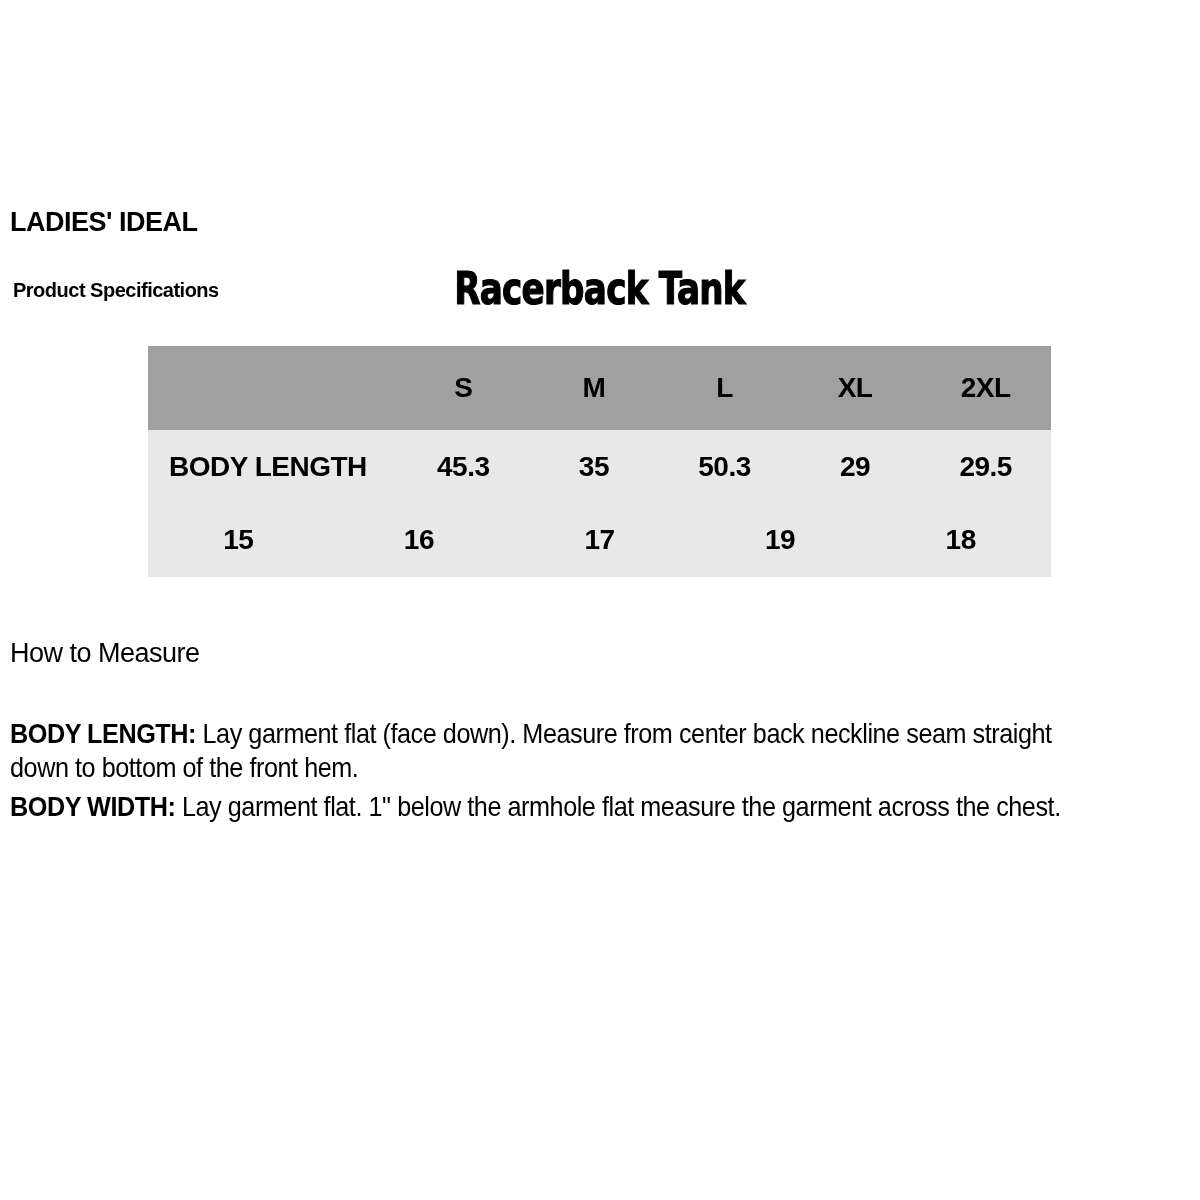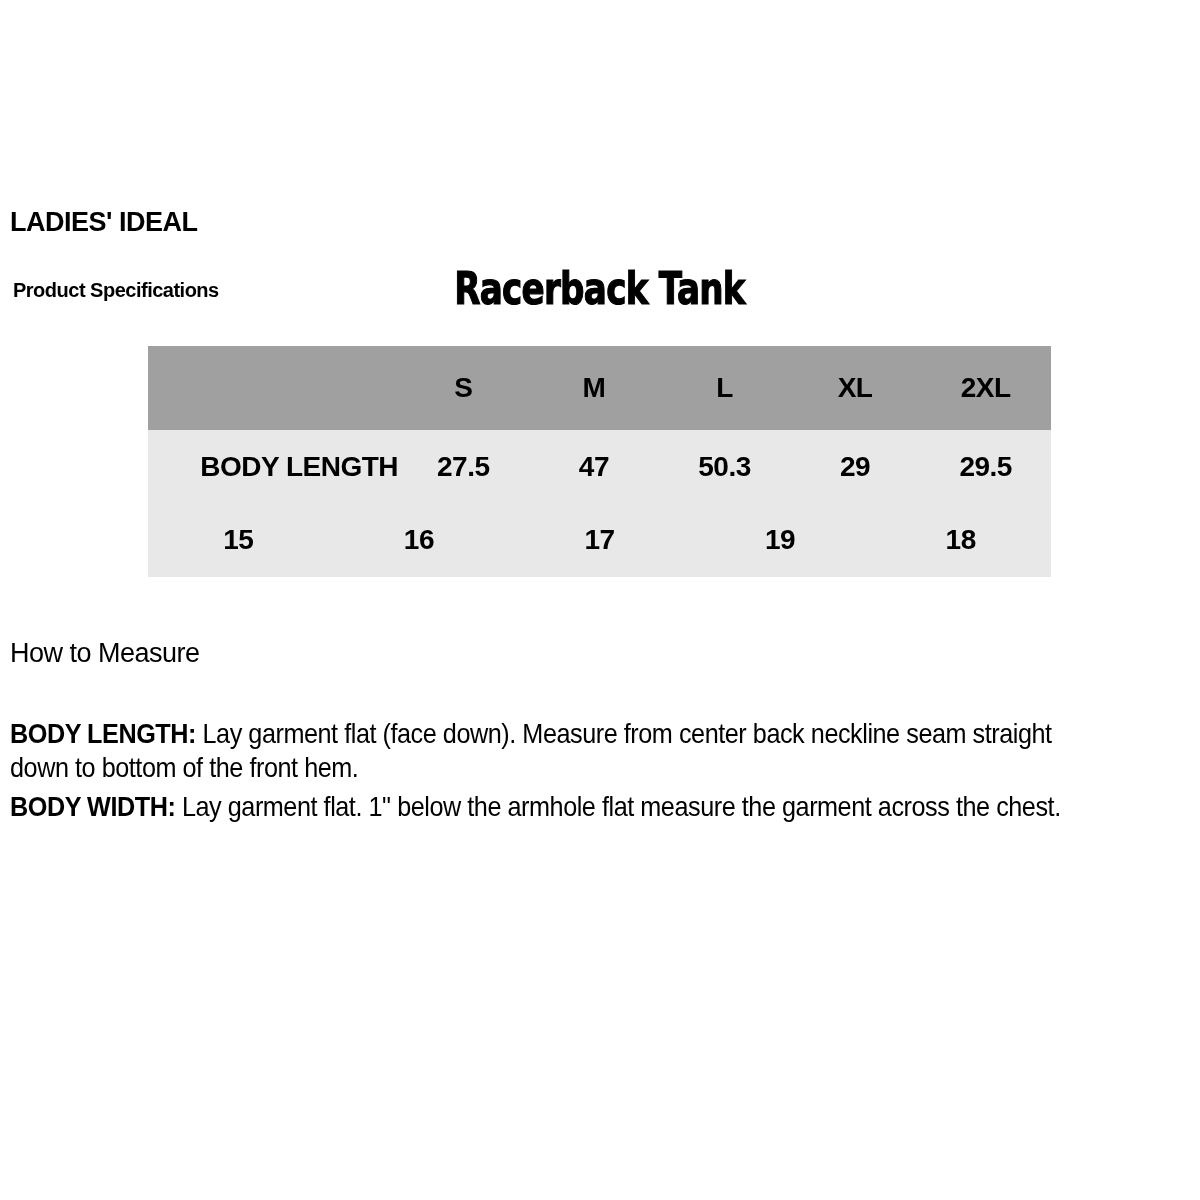--- a/index.html
+++ b/index.html
@@ -49,21 +49,21 @@
     background: var(--chart-header-bg);
   }
   .chart-body { background: var(--chart-body-bg); }
   .chart-row {
     display: flex; align-items: center;
     height: 73.5px;
   }
   .cell { flex: 1; text-align: center; }
   .label-cell {
     flex: 0 0 250px; width: 250px;
-    text-align: right; padding-left: 21px;
+    text-align: left; padding-left: 21px;
   }
 
   .measure-heading {
     position: absolute; left: 10px; top: 640px;
     font-size: 27px; font-weight: 400; letter-spacing: -0.5px;
     line-height: 27px;
   }
   .instructions {
     position: absolute; left: 10px; top: 717px;
     width: 1330px;
@@ -93,22 +93,22 @@
       <div class="cell label-cell"></div>
       <div class="cell">S</div>
       <div class="cell">M</div>
       <div class="cell">L</div>
       <div class="cell">XL</div>
       <div class="cell">2XL</div>
     </div>
     <div class="chart-body">
       <div class="chart-row">
         <div class="cell label-cell">BODY LENGTH</div>
-        <div class="cell">27.5</div>
-        <div class="cell">47</div>
+        <div class="cell">45.3</div>
+        <div class="cell">35</div>
         <div class="cell">50.3</div>
         <div class="cell">29</div>
         <div class="cell">29.5</div>
       </div>
       <div class="chart-row">
         <div class="cell">15</div>
         <div class="cell">16</div>
         <div class="cell">17</div>
         <div class="cell">19</div>
         <div class="cell">18</div>

